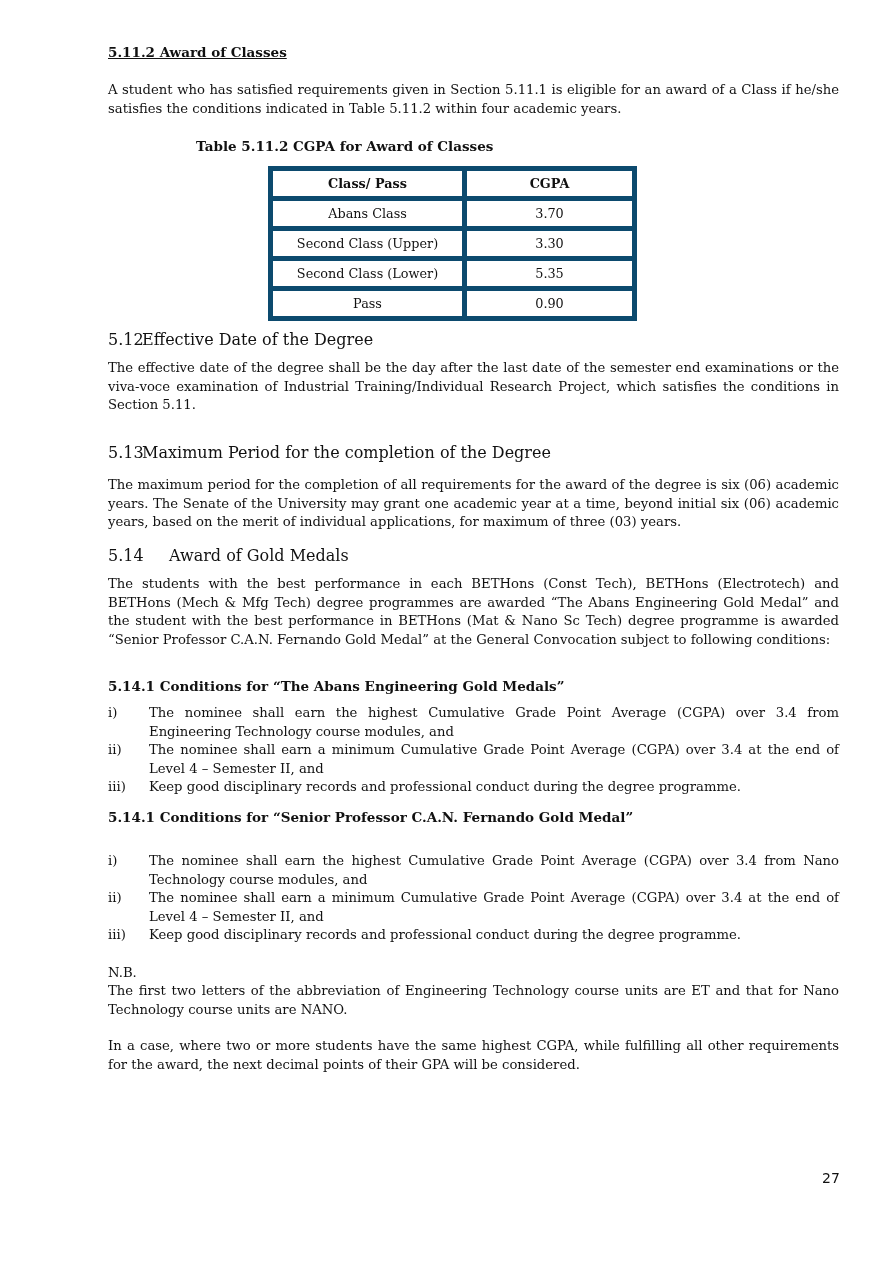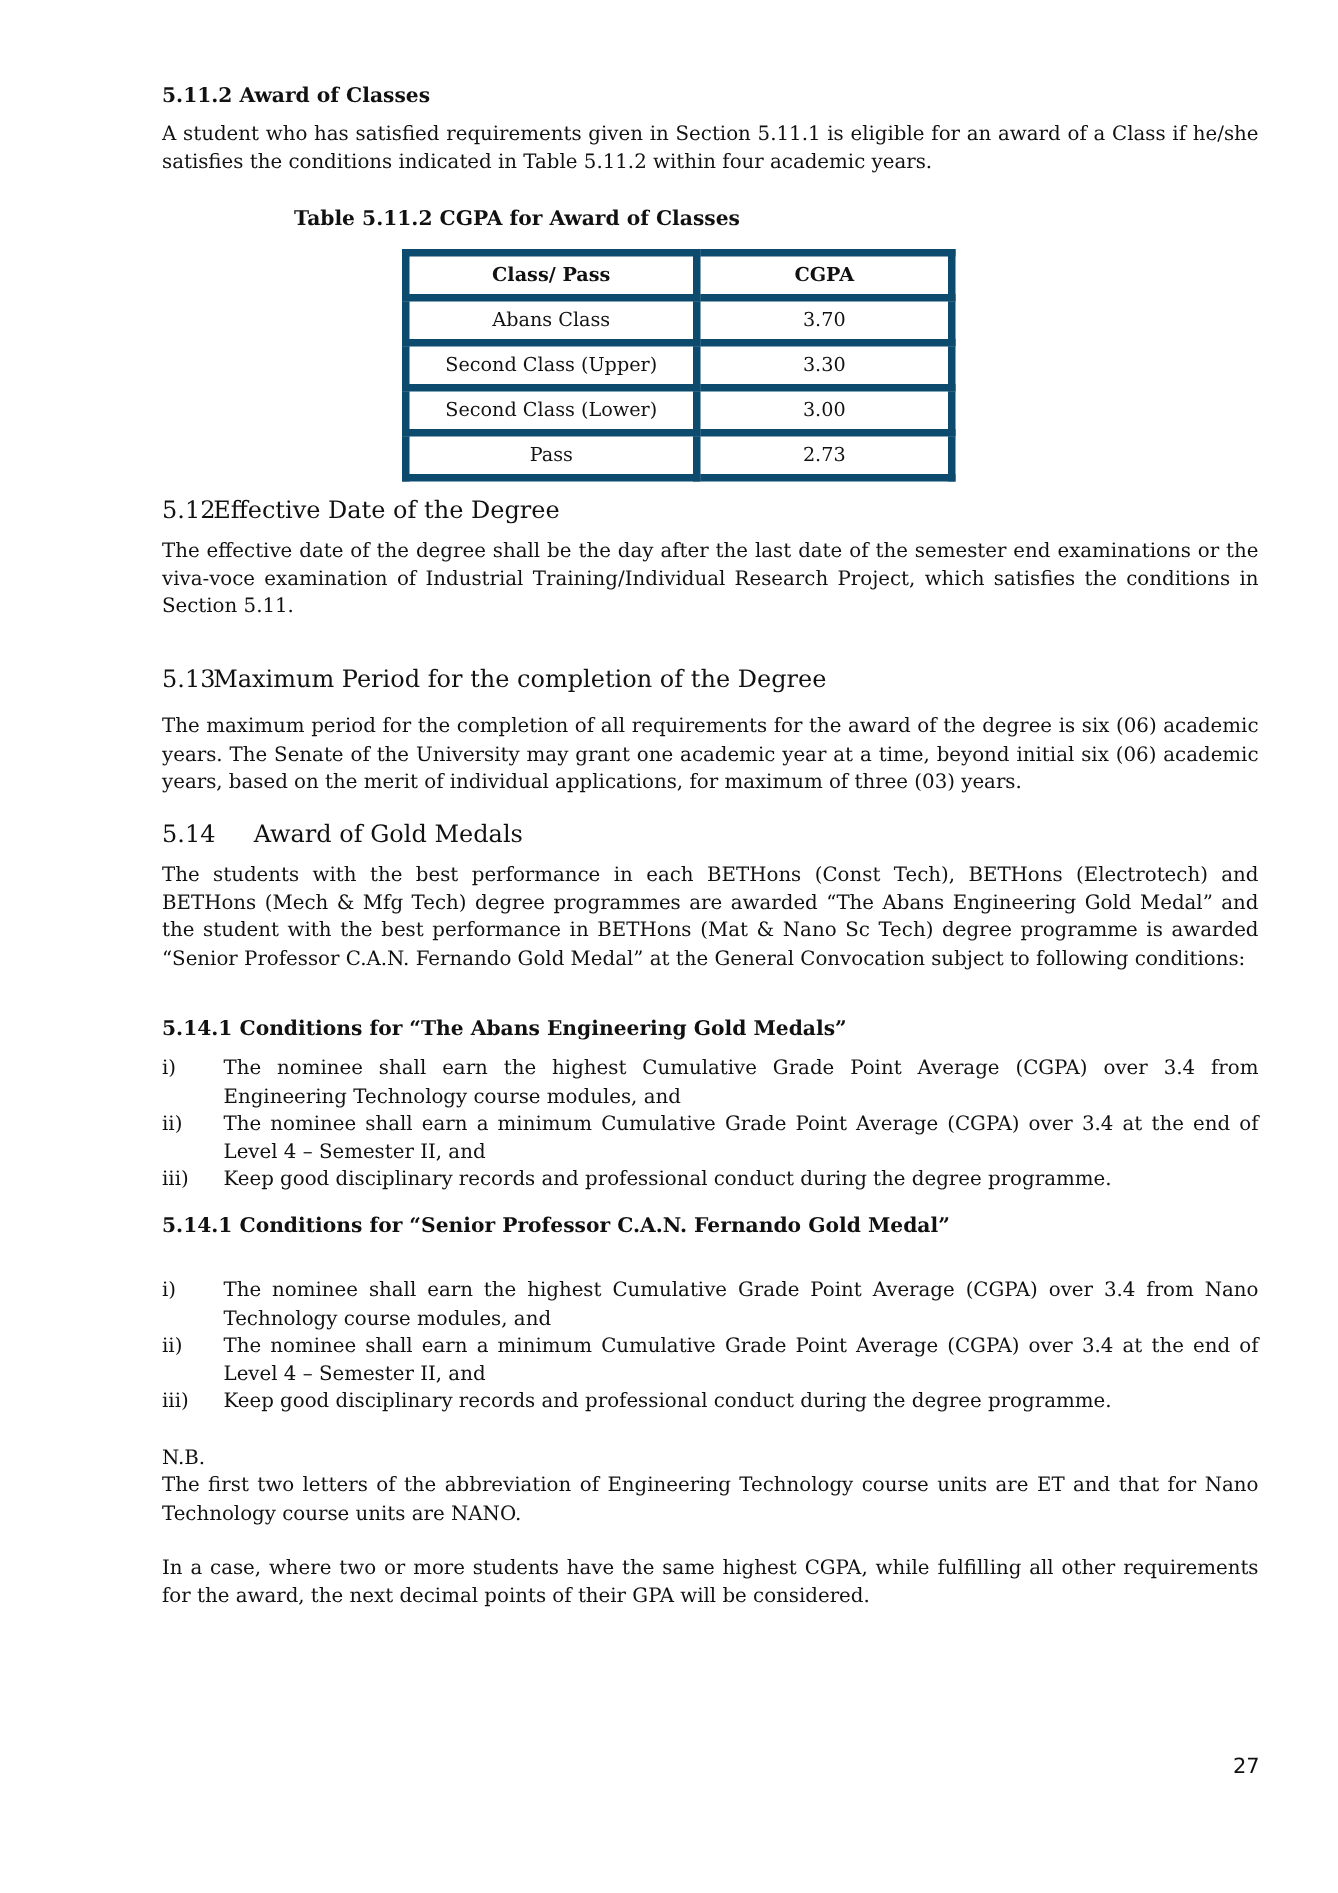--- a/index.html
+++ b/index.html
@@ -19,45 +19,45 @@
   table.cgpa .c2 { width: 165px; }
   ol.cond { list-style: none; margin: 0; padding: 0; font-size: 13.2px; line-height: 18.5px; }
   ol.cond li { position: relative; padding-left: 41px; text-align: justify; }
   ol.cond li .mk { position: absolute; left: 0; top: 0; }
   .bold { font-weight: normal; }
   .pnum { position: absolute; left: 822px; top: 1170px; font-family: "DejaVu Sans", "Liberation Sans", sans-serif; font-size: 14px; }
 </style>
 </head>
 <body>
 
-<div class="abs h-sub" style="left:108px; top:56px;">5.11.2 Award of Classes</div>
+<div class="abs h-sub" style="left:108px; top:44px;text-decoration:underline;">5.11.2 Award of Classes</div>
 <div class="abs para" style="left:108px; top:81px; width:731px;">A student who has satisfied requirements given in Section 5.11.1 is eligible for an award of a Class if he/she satisfies the conditions indicated in Table 5.11.2 within four academic years.</div>
 <div class="abs tcap" style="left:196px; top:138px;">Table 5.11.2 CGPA for Award of Classes</div>
 
 <table class="cgpa">
   <tbody>
       <tr>
     <th class="c1">Class/ Pass</th>
     <th class="c2">CGPA</th>
   </tr>
   <tr>
     <td>Abans Class</td>
     <td>3.70</td>
   </tr>
   <tr>
     <td>Second Class (Upper)</td>
     <td>3.30</td>
   </tr>
   <tr>
     <td>Second Class (Lower)</td>
-    <td>3.00</td>
+    <td>5.35</td>
   </tr>
   <tr>
     <td>Pass</td>
-    <td>2.73</td>
+    <td>0.90</td>
   </tr>
 </tbody>
   </table>
 
 <div class="abs h-sec" style="left:108px; top:330px;">
   <span class="num" style="width:29px;">5.12</span>
   <span>Effective Date of the Degree</span>
 </div>
 <div class="abs para" style="left:108px; top:359px; width:731px;">The effective date of the degree shall be the day after the last date of the semester end examinations or the viva-voce examination of Industrial Training/Individual Research Project, which satisfies the conditions in Section 5.11.</div>
 

